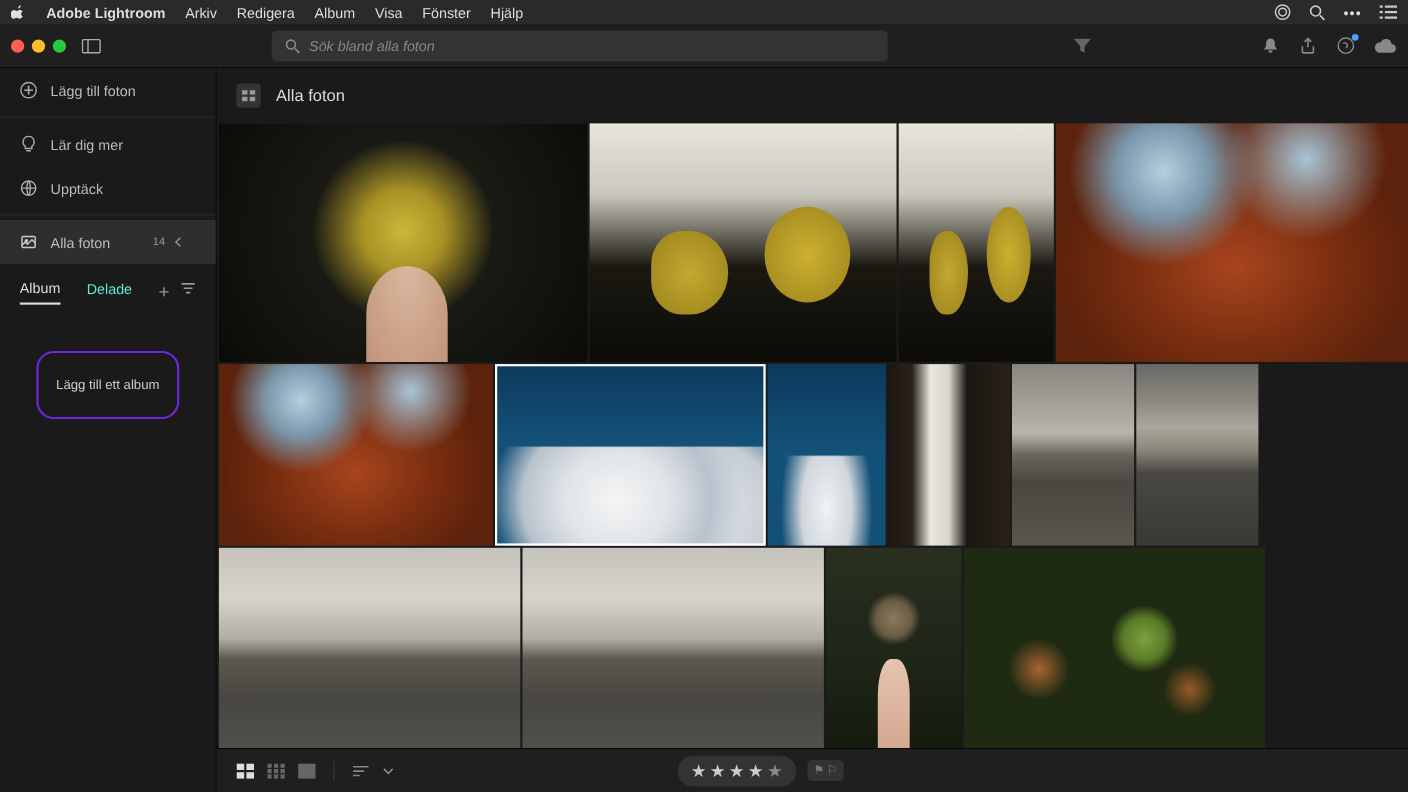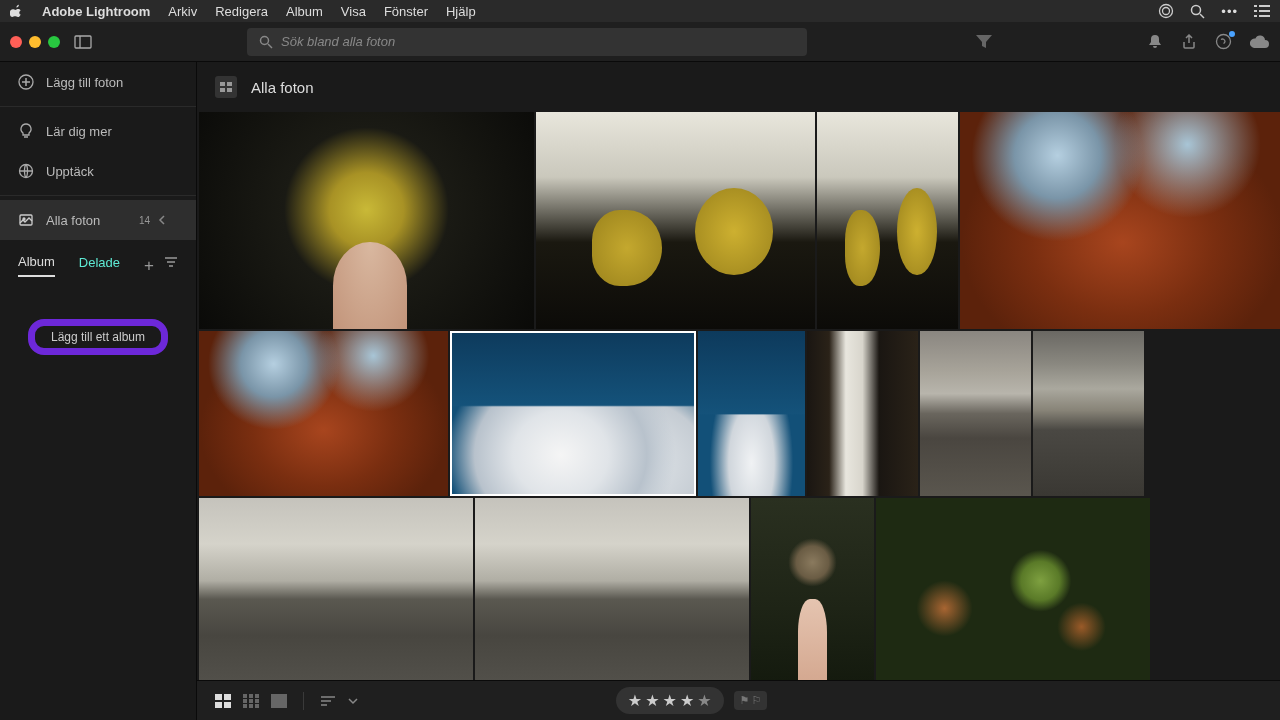--- a/index.html
+++ b/index.html
@@ -17,21 +17,21 @@
 .sidebar{width:268px;background:#1a1a1a;border-right:1px solid #0a0a0a;display:flex;flex-direction:column}
 .sb-item{display:flex;align-items:center;padding:12px 18px;font-size:13px;color:#bbb;cursor:pointer}
 .sb-item svg,.sb-item .icon{margin-right:12px;flex-shrink:0}
 .sb-item.active{background:#2e2e2e}
 .sb-item .count{margin-left:auto;font-size:10px;color:#999;margin-right:8px}
 .sb-tabs{display:flex;gap:24px;font-size:13px;padding:14px 18px 8px;align-items:center}
 .sb-tabs .tab{color:#5eead4;padding-bottom:6px;cursor:pointer}
 .sb-tabs .tab.active{color:#ddd;border-bottom:2px solid #ddd}
 .sb-tabs-right{margin-left:auto;display:flex;gap:10px;color:#999}
 .sb-empty{padding:20px;text-align:center;font-size:12px;color:#888;line-height:1.5}
-.sb-empty button{margin-top:14px;background:transparent;border:7px solid #6d28d9;color:#ccc;padding:4px 16px;border-radius:16px;font-size:12px;cursor:pointer}
+.sb-empty button{margin-top:14px;background:transparent;border:2px solid #6d28d9;color:#ccc;padding:22px 16px;border-radius:16px;font-size:12px;cursor:pointer}
 .content{flex:1;display:flex;flex-direction:column;background:#1a1a1a}
 .content-header{height:50px;display:flex;align-items:center;padding:0 18px;font-size:15px;color:#ddd}
 .content-header .back{width:22px;height:22px;background:#333;border-radius:3px;margin-right:14px;display:flex;align-items:center;justify-content:center}
 .grid{flex:1;overflow:hidden;padding:0 2px;position:relative}
 .row{display:flex;gap:2px;margin-bottom:2px}
 .thumb{background:#333;position:relative;overflow:hidden}
 .thumb.selected{outline:2px solid #fff;outline-offset:-2px}
 .footer{height:40px;background:#1f1f1f;display:flex;align-items:center;padding:0 18px;border-top:1px solid #0a0a0a}
 .footer-left{display:flex;gap:12px;align-items:center;color:#888}
 .footer-center{margin:0 auto;display:flex;gap:10px;align-items:center}

